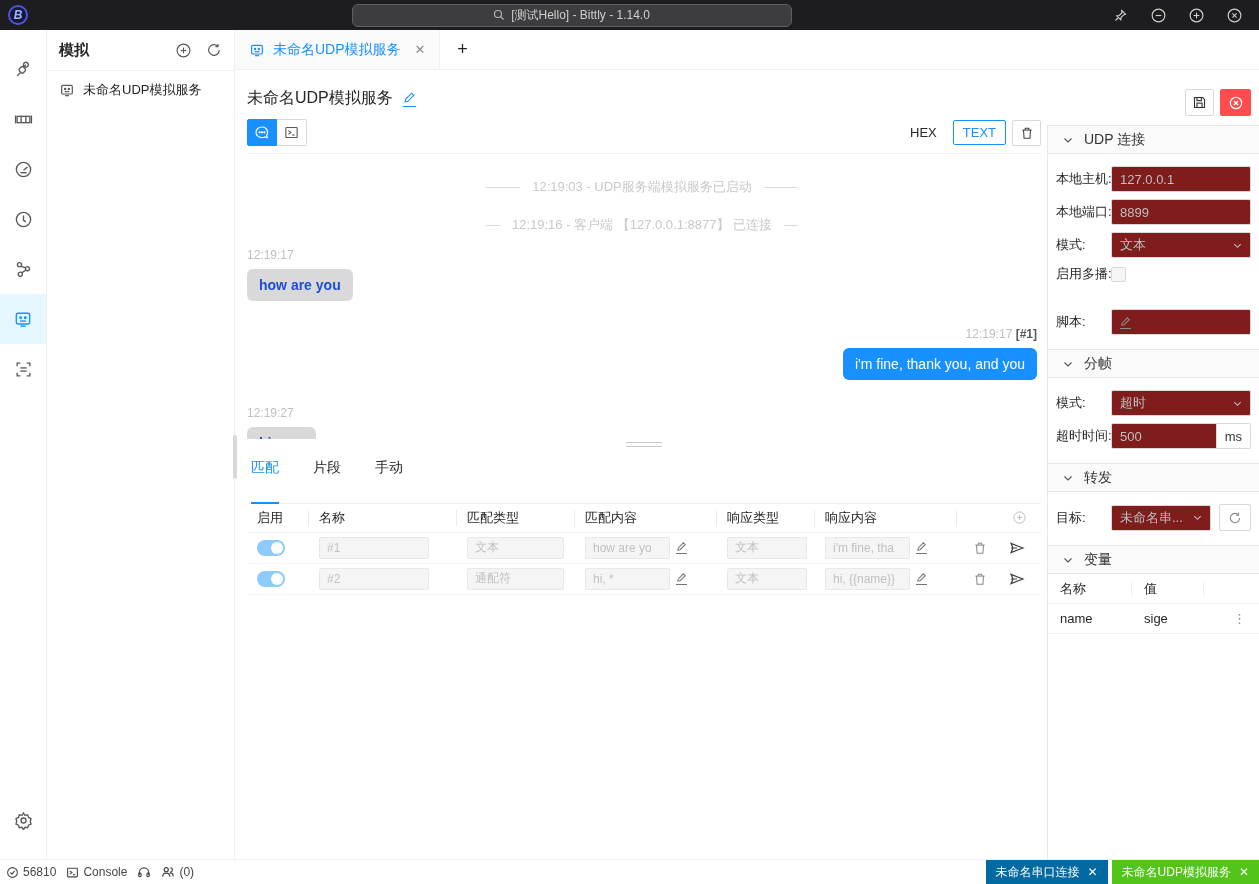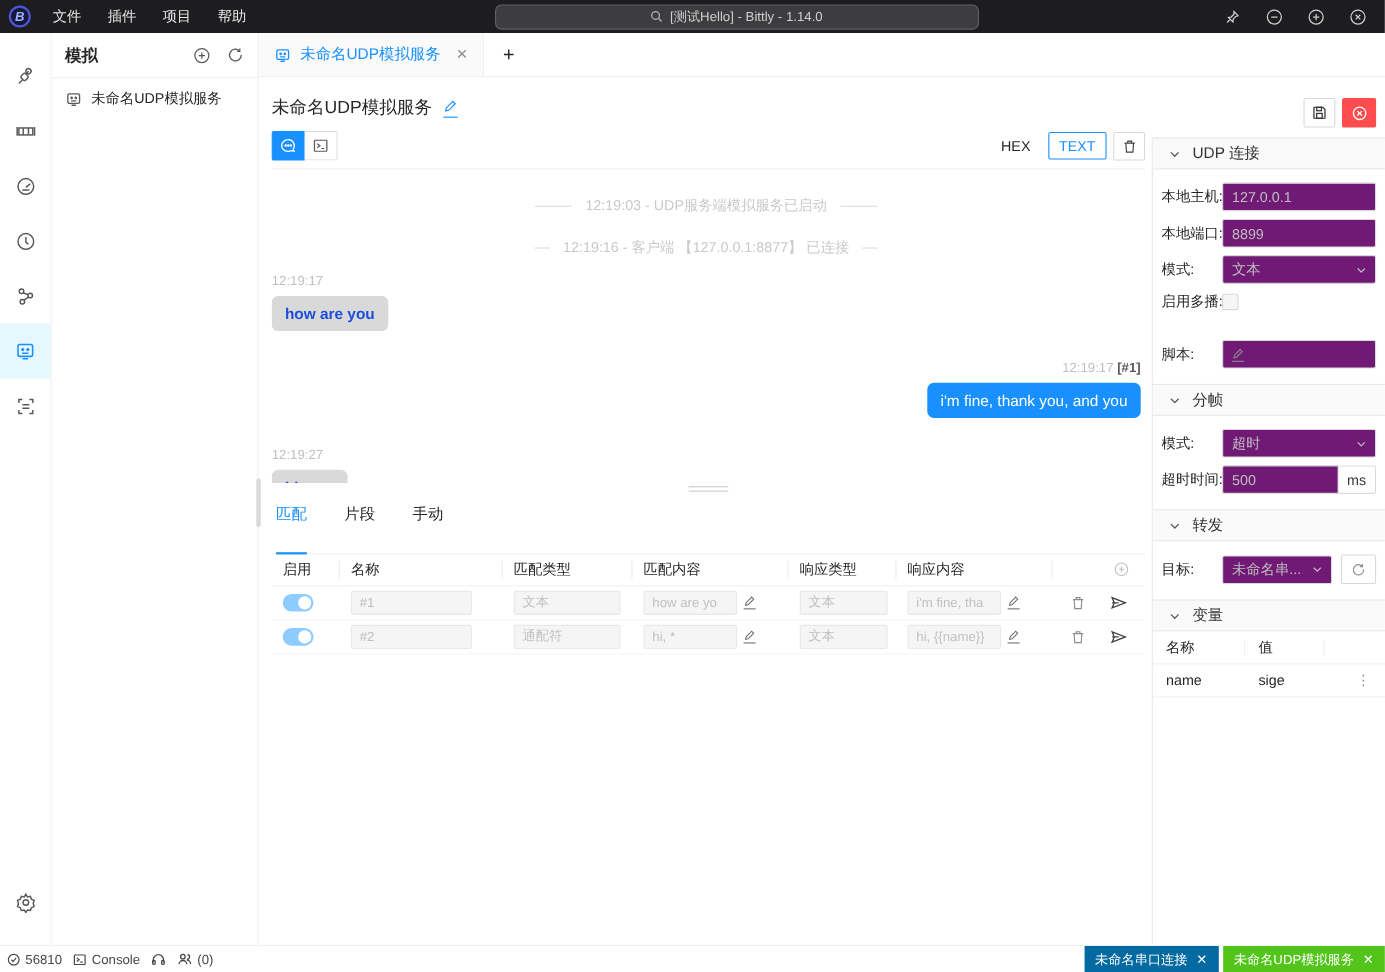--- a/index.html
+++ b/index.html
@@ -102,21 +102,21 @@
   .save-btn { width:29px; height:27px; border:1px solid #d9d9d9; border-radius:2px; background:#fff; display:flex; align-items:center; justify-content:center; color:#333; }
   .stop-btn { width:31px; height:27px; border-radius:2px; background:#ff4d4f; display:flex; align-items:center; justify-content:center; color:#fff; }
   .rb-sections { border-left:1px solid #e8e8e8; flex:1; }
   .sec-header { height:29px; background:#fafafa; border-top:1px solid #e8e8e8; border-bottom:1px solid #e8e8e8;
                 display:flex; align-items:center; gap:10px; padding:0 0 0 14px; font-size:14px; color:#333; }
   .sec-header svg { color:#595959; }
   .sec-body { padding:5px 8px 7px 8px; border-bottom:0; }
   .frow { display:flex; align-items:center; margin:7px 0; }
   .flabel { width:55px; flex:0 0 55px; font-size:13px; color:#262626; white-space:nowrap; overflow:hidden; }
   .fctl { flex:1; min-width:0; display:flex; align-items:center; }
-  .r-input { flex:1; height:26px; background:#701a75; border:1px solid #d9d9d9; border-radius:2px; color:#bfbfbf; font-size:13px;
+  .r-input { flex:1; height:26px; background:#7f1d1d; border:1px solid #d9d9d9; border-radius:2px; color:#bfbfbf; font-size:13px;
              display:flex; align-items:center; padding:0 8px; white-space:nowrap; overflow:hidden; }
   .r-select { position:relative; padding-right:20px; }
   .r-select .chev { position:absolute; right:7px; color:#bfbfbf; display:flex; }
   .checkbox { width:15px; height:15px; background:#f5f5f5; border:1px solid #d9d9d9; border-radius:2px; }
   .addon { height:26px; border:1px solid #d9d9d9; border-left:none; background:#fff; color:#333; font-size:13px;
            display:flex; align-items:center; padding:0 8px; border-radius:0 2px 2px 0; }
   .r-input.grouped { border-radius:2px 0 0 2px; }
   .refresh-btn { width:32px; height:27px; border:1px solid #d9d9d9; border-radius:2px; background:#fff; color:#8c8c8c;
                  display:flex; align-items:center; justify-content:center; margin-left:8px; flex:0 0 32px; }
   .var-table { font-size:13px; }
@@ -135,26 +135,20 @@
   .sb-right { margin-left:auto; display:flex; align-items:stretch; gap:4px; height:100%; }
   .sb-badge { display:flex; align-items:center; gap:8px; color:#fff; font-size:12px; padding:0 10px; }
 </style>
 </head>
 <body>
 
 <div class="app">
 
   <div class="titlebar">
     <div class="logo">B</div>
-    <div class="menu">
-      <div class="menu-item">文件</div>
-      <div class="menu-item">插件</div>
-      <div class="menu-item">项目</div>
-      <div class="menu-item">帮助</div>
-    </div>
     <div class="tb-search">
       <svg width="12" height="12" viewBox="0 0 24 24" fill="none" stroke="currentColor" stroke-width="2.4">
           <circle cx="10" cy="10" r="7"></circle>
           <line x1="15.5" y1="15.5" x2="21" y2="21"></line>
         </svg>
       <span>[测试Hello] - Bittly - 1.14.0</span>
     </div>
     <div class="win-controls">
       <div class="win-btn">
         <svg width="15" height="15" viewBox="0 0 24 24" fill="none" stroke="currentColor" stroke-width="1.8">

